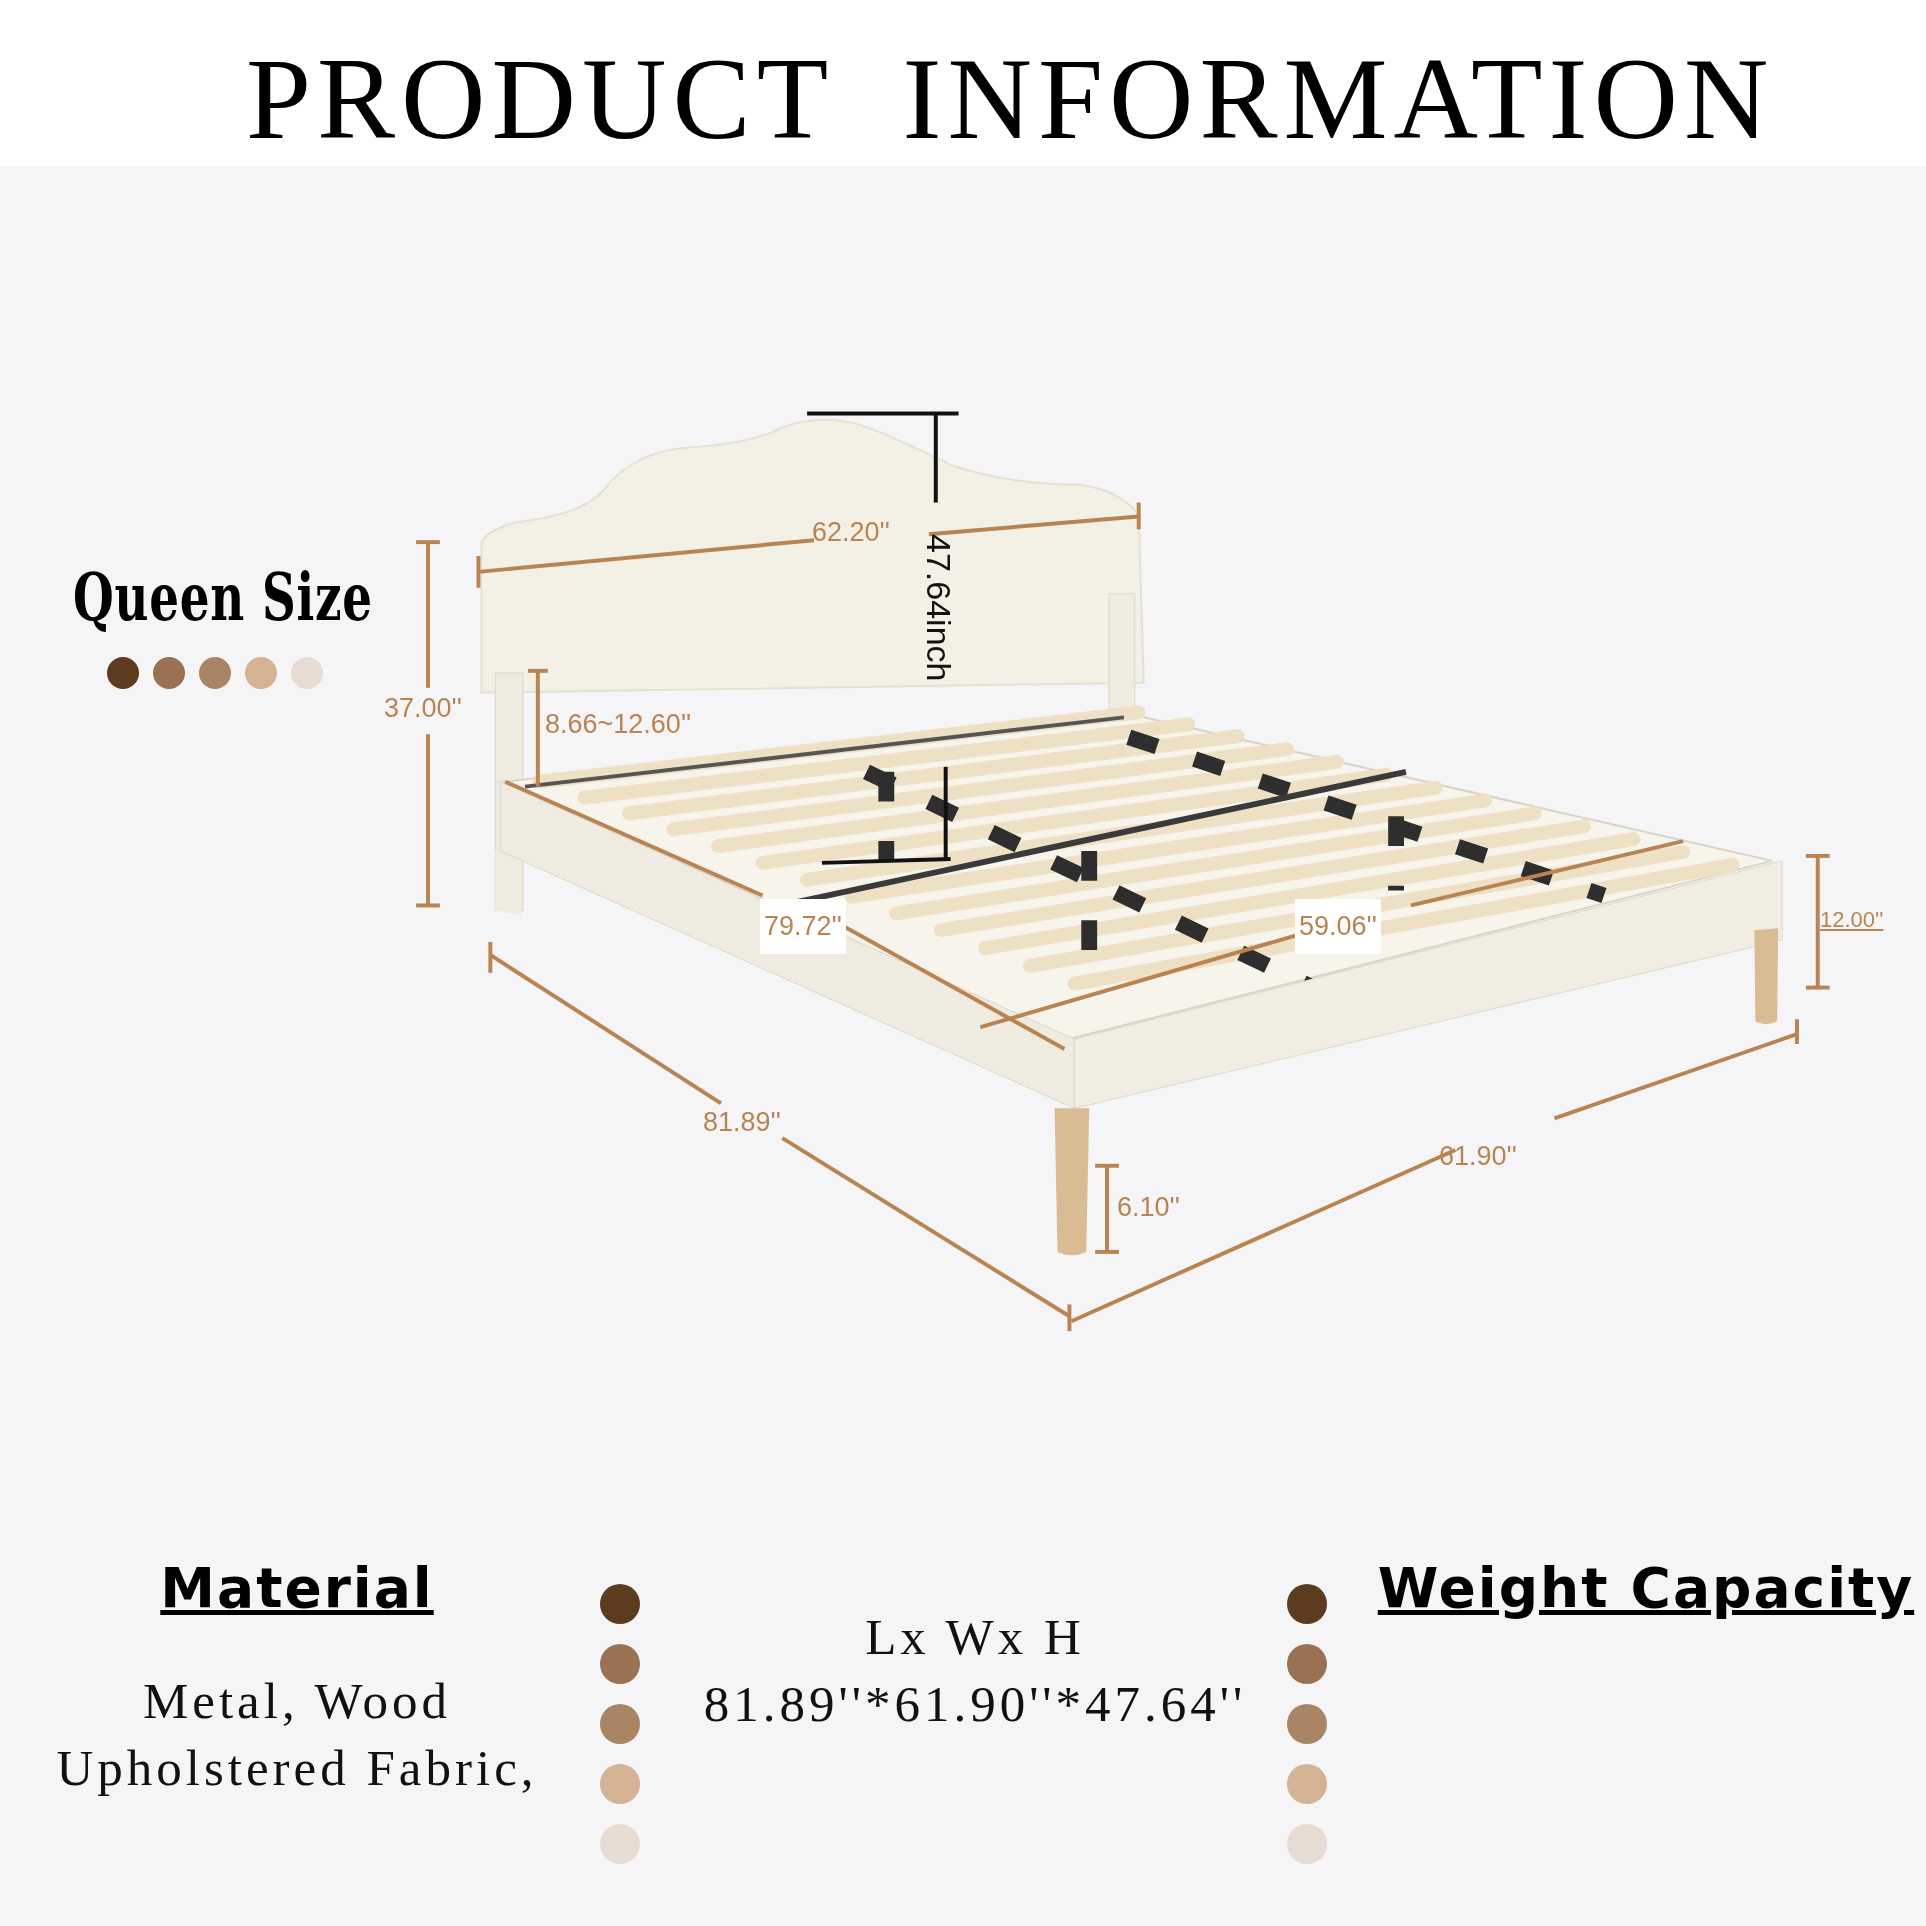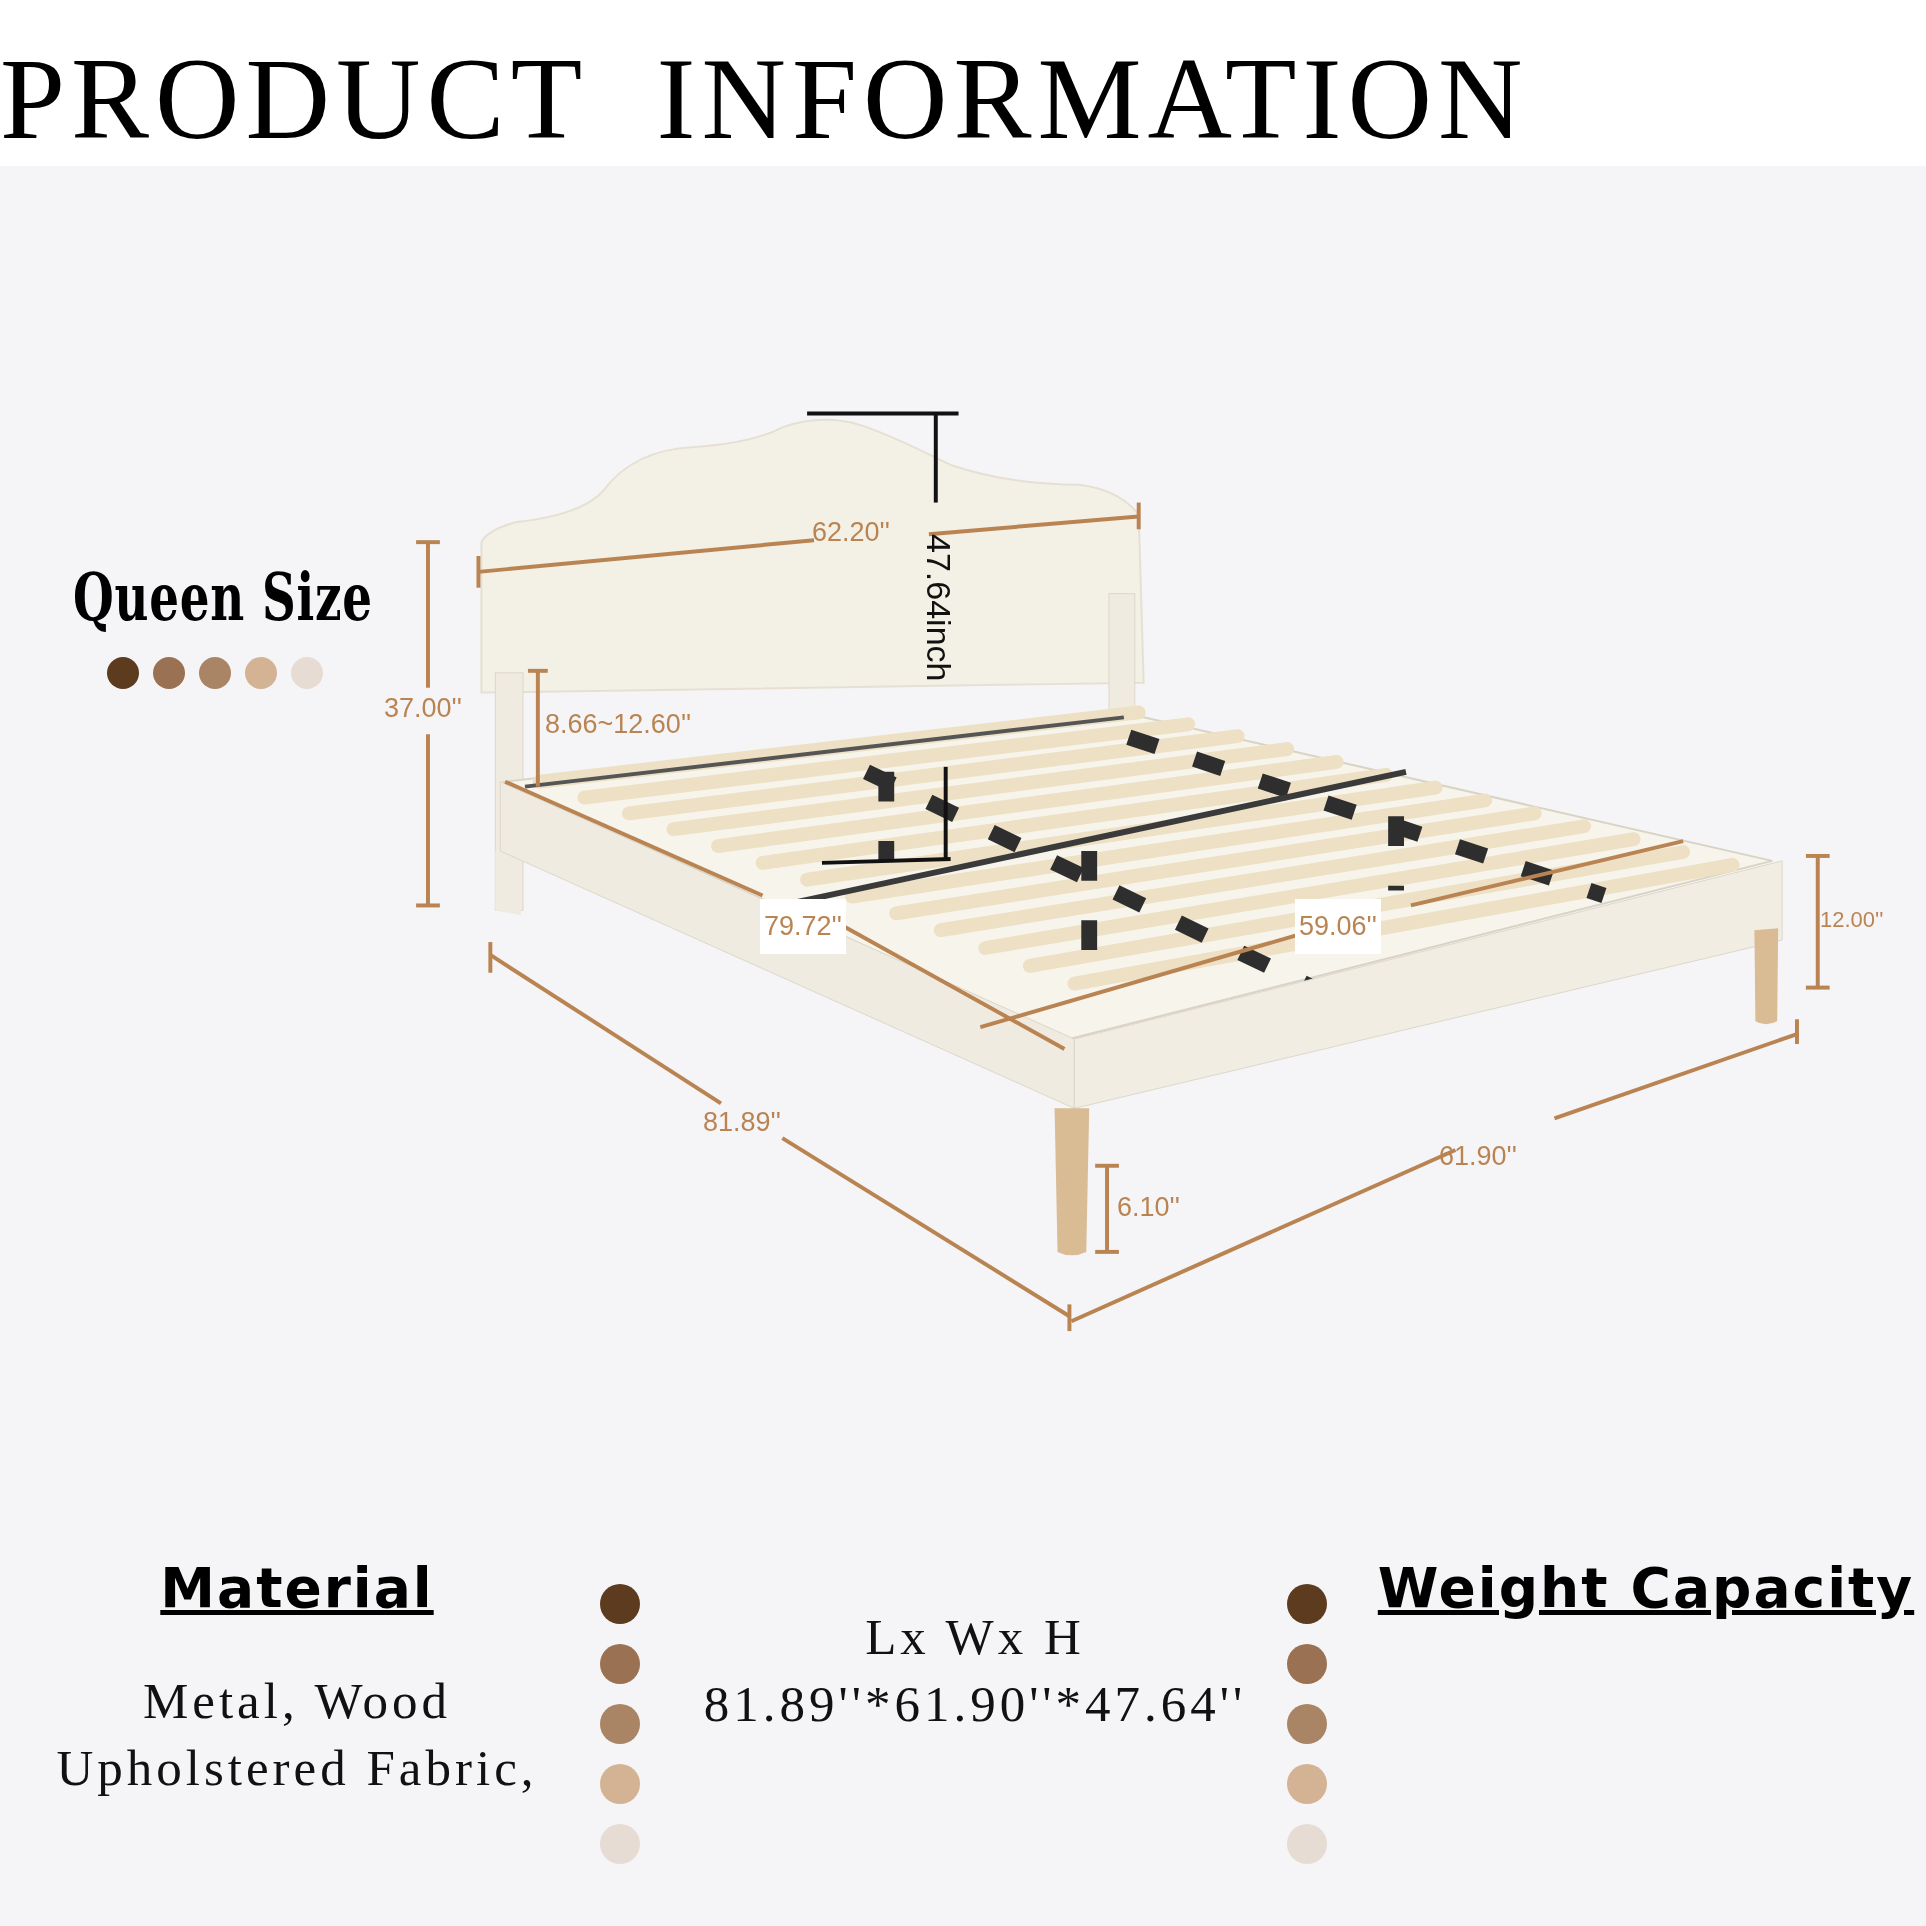--- a/index.html
+++ b/index.html
@@ -1,18 +1,18 @@
 <!DOCTYPE html>
 <html><head>
 <meta charset="utf-8">
 <style>
   html, body { margin:0; padding:0; }
   body { width:1927px; height:1927px; background:#f5f5f7; position:relative; overflow:hidden; font-family:"Liberation Sans", sans-serif; }
   .title-band { position:absolute; left:0; top:0; width:1927px; height:166px; background:#ffffff; }
-  .title { position:absolute; left:0; top:40px; width:1632px; text-align:left; box-sizing:border-box;
+  .title { position:absolute; left:0; top:40px; width:1632px; text-align:left; padding-left:246px; box-sizing:border-box;
     font-family:"Liberation Serif", serif; font-size:117px; letter-spacing:6px; color:#000; line-height:1; transform:scaleY(1.0); white-space:pre; }
   .stage { position:absolute; left:0; top:166px; width:1927px; height:1760px; background:#f5f5f7; }
   svg.diagram { position:absolute; left:0; top:0; }
   .dim { position:absolute; font-family:"Liberation Sans", sans-serif; color:#b98452; font-size:27px; white-space:nowrap; }
   .dim.box { background:#ffffff; padding:12px 4px; }
   .dim.small { font-size:22px; }
   .dim-vert { position:absolute; font-family:"Liberation Sans", sans-serif; color:#111; font-size:34px; white-space:nowrap; transform-origin:left top; transform:rotate(90deg); }
   .queen { position:absolute; left:73px; top:559px; font-family:"DejaVu Serif", serif; font-weight:bold; font-size:65px; color:#000; transform:scaleX(0.72); transform-origin:left top; letter-spacing:1px; }
   .swatch-row { position:absolute; left:107px; top:657px; display:flex; gap:14px; }
   .dot { width:32px; height:32px; border-radius:50%; }
@@ -114,21 +114,21 @@
       <line x1="1106" y1="1265" x2="1130" y2="1265"></line>
     </g>
   </svg>
 
   <div class="dim" style="left:812px; top:351px;">62.20''</div>
   <div class="dim-vert" style="left:958px; top:368px;">47.64inch</div>
   <div class="dim" style="left:384px; top:527px;">37.00''</div>
   <div class="dim" style="left:545px; top:543px;">8.66~12.60''</div>
   <div class="dim box" style="left:760px; top:733px;">79.72''</div>
   <div class="dim box" style="left:1295px; top:733px;">59.06''</div>
-  <div class="dim small" style="left:1820px; top:741px;">12.00''</div>
+  <div class="dim small" style="left:1820px; top:741px;text-decoration:underline;">12.00''</div>
   <div class="dim" style="left:703px; top:941px;">81.89''</div>
   <div class="dim" style="left:1439px; top:975px;">61.90''</div>
   <div class="dim" style="left:1117px; top:1026px;">6.10''</div>
 </div>
 
 <div class="queen">Queen Size</div>
 <div class="swatch-row">
   <div class="dot" style="background:#5c3b1e"></div>
   <div class="dot" style="background:#9a7152"></div>
   <div class="dot" style="background:#a98565"></div>

